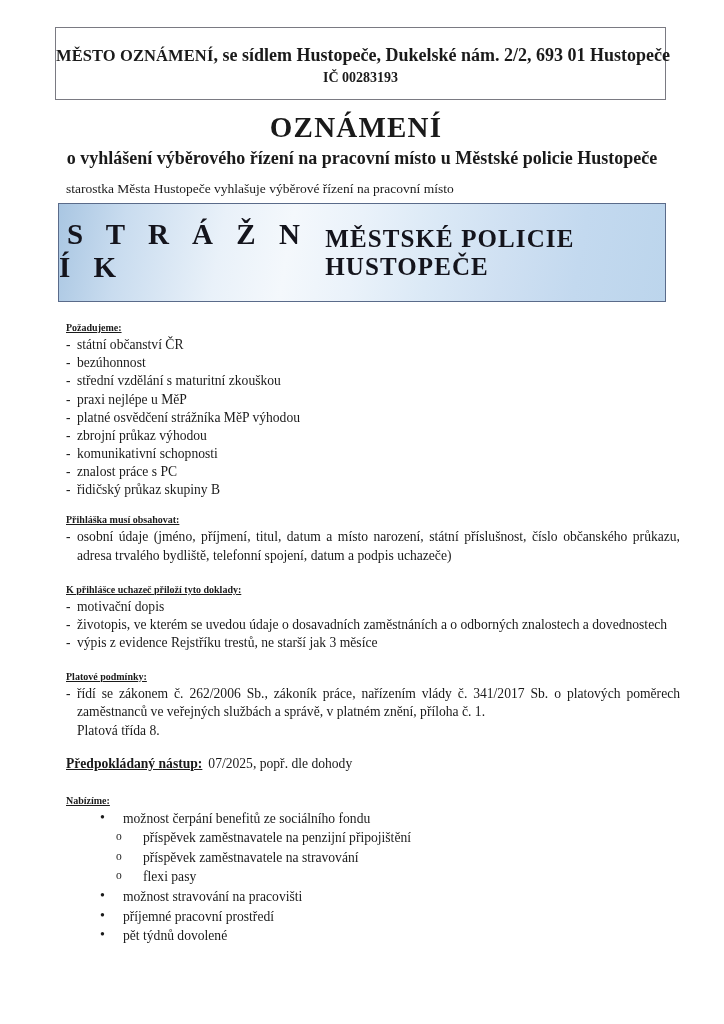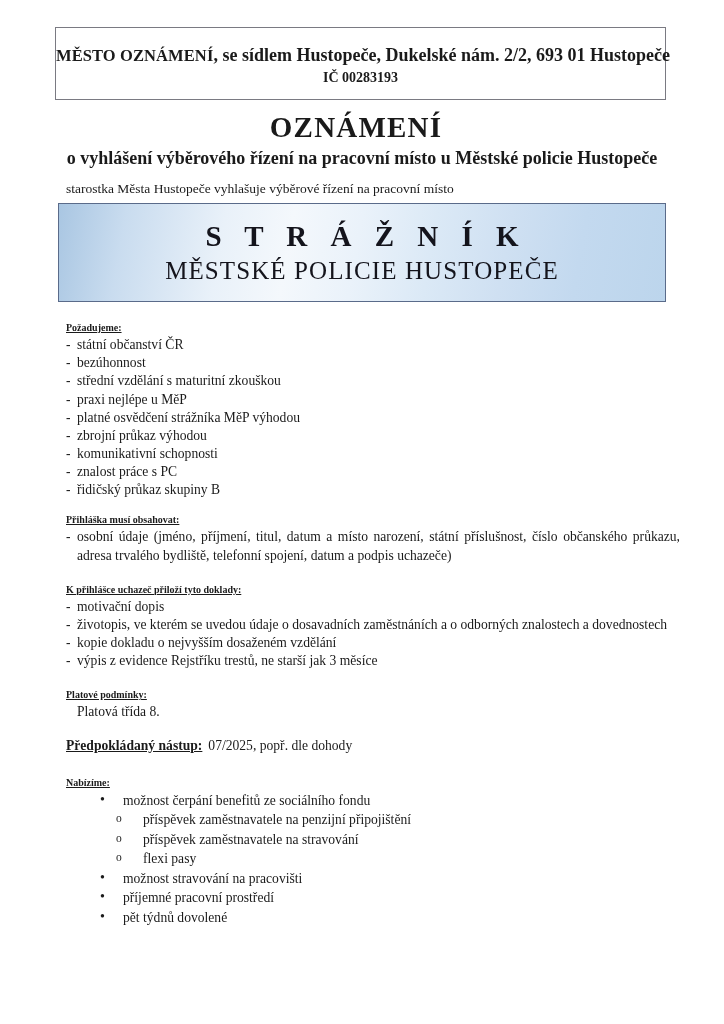--- a/index.html
+++ b/index.html
@@ -96,35 +96,35 @@
         #a9c6e2 0%,
         #c9dcef 11%,
         #e9f1f9 27%,
         #f4f8fc 38%,
         #eaf2fa 49%,
         #dbe9f6 61%,
         #cfe0f2 73%,
         #c3d9ef 85%,
         #bcd5ec 100%);
     display: flex;
-    flex-direction: column;
+    flex-direction: row;
     align-items: center;
     justify-content: center;
   }
   .banner-line1 {
     font-size: 29px;
     font-weight: bold;
     letter-spacing: 8px;
     text-indent: 8px;
     color: #14141c;
     margin-bottom: 4px;
   }
   .banner-line2 {
     font-size: 25px;
-    font-weight: normal;
+    font-weight: bold;
     letter-spacing: 1.1px;
     color: #14141c;
   }
 
   
   .content {
     position: absolute;
     left: 66px;
     top: 318px;
     width: 614px;
@@ -268,29 +268,31 @@
       </ul>
     </div>
 
     <div class="spacer-md"></div>
 
     <div class="section">
       <h2 class="sec-head">K přihlášce uchazeč přiloží tyto doklady:</h2>
       <ul class="dash-list">
         <li>motivační dopis</li>
         <li class="justify">životopis, ve kterém se uvedou údaje o dosavadních zaměstnáních a o odborných znalostech a dovednostech</li>
-        <li>kopie dokladu o nejvyšším dosaženém vzdělání</li>
         <li>výpis z evidence Rejstříku trestů, ne starší jak 3 měsíce</li>
       </ul>
     </div>
 
     <div class="spacer-md"></div>
 
     <div class="section">
       <h2 class="sec-head">Platové podmínky:</h2>
+      <ul class="dash-list">
+        <li class="justify">řídí se zákonem č. 262/2006 Sb., zákoník práce, nařízením vlády č. 341/2017 Sb. o platových poměrech zaměstnanců ve veřejných službách a správě, v platném znění, příloha č. 1.</li>
+      </ul>
       <div class="cont-line">Platová třída 8.</div>
     </div>
 
     <div class="spacer-md"></div>
 
     <div class="section">
       <p class="inline-head-line">
         <span class="lbl">Předpokládaný nástup:</span><span class="val">07/2025, popř. dle dohody</span>
       </p>
     </div>

